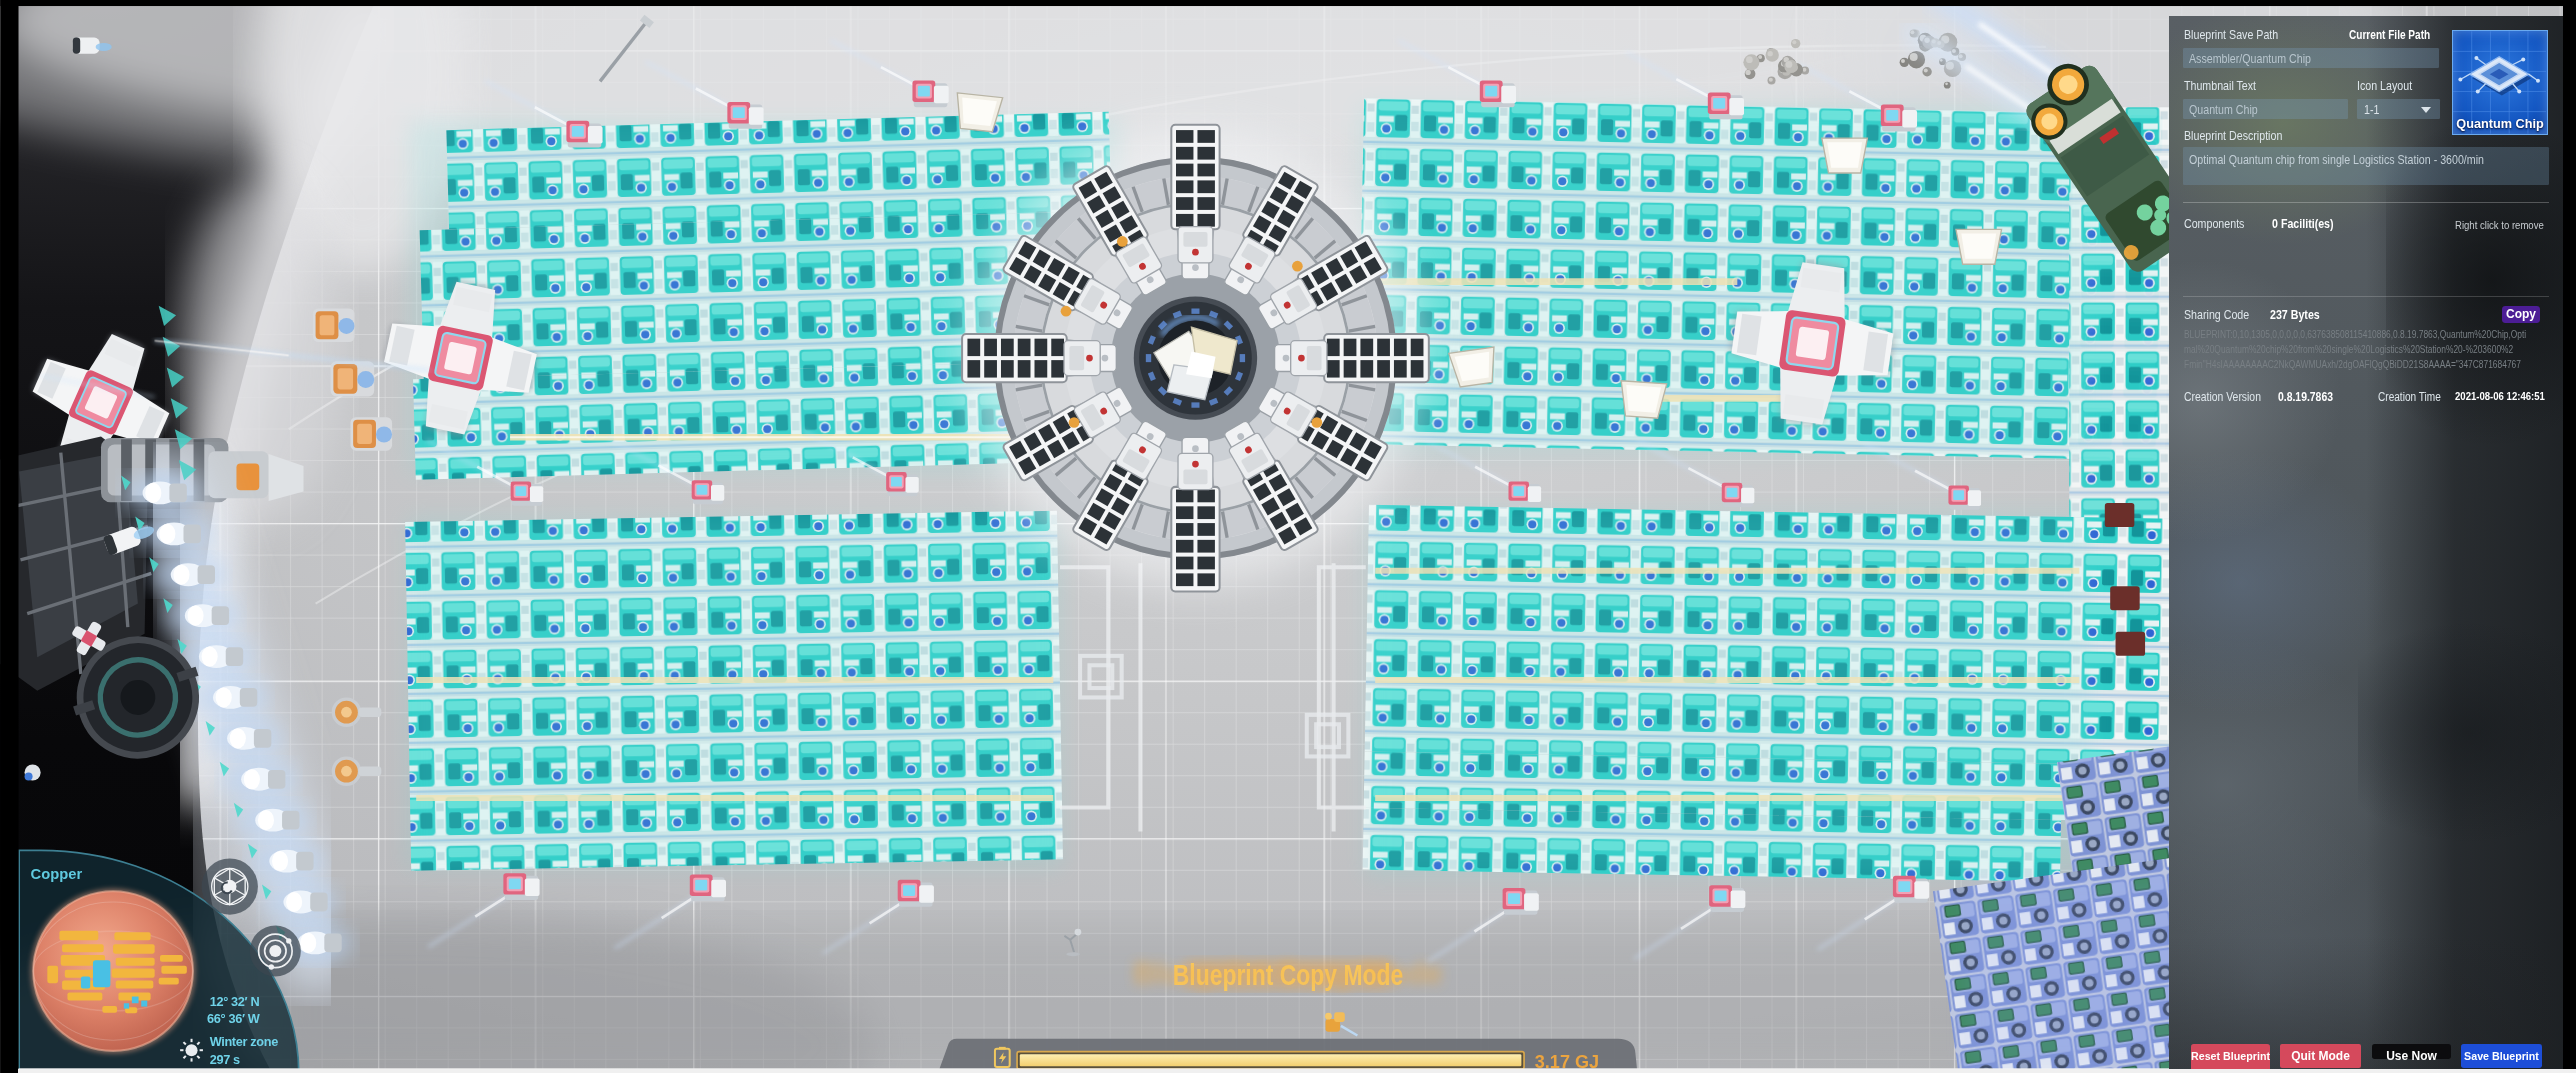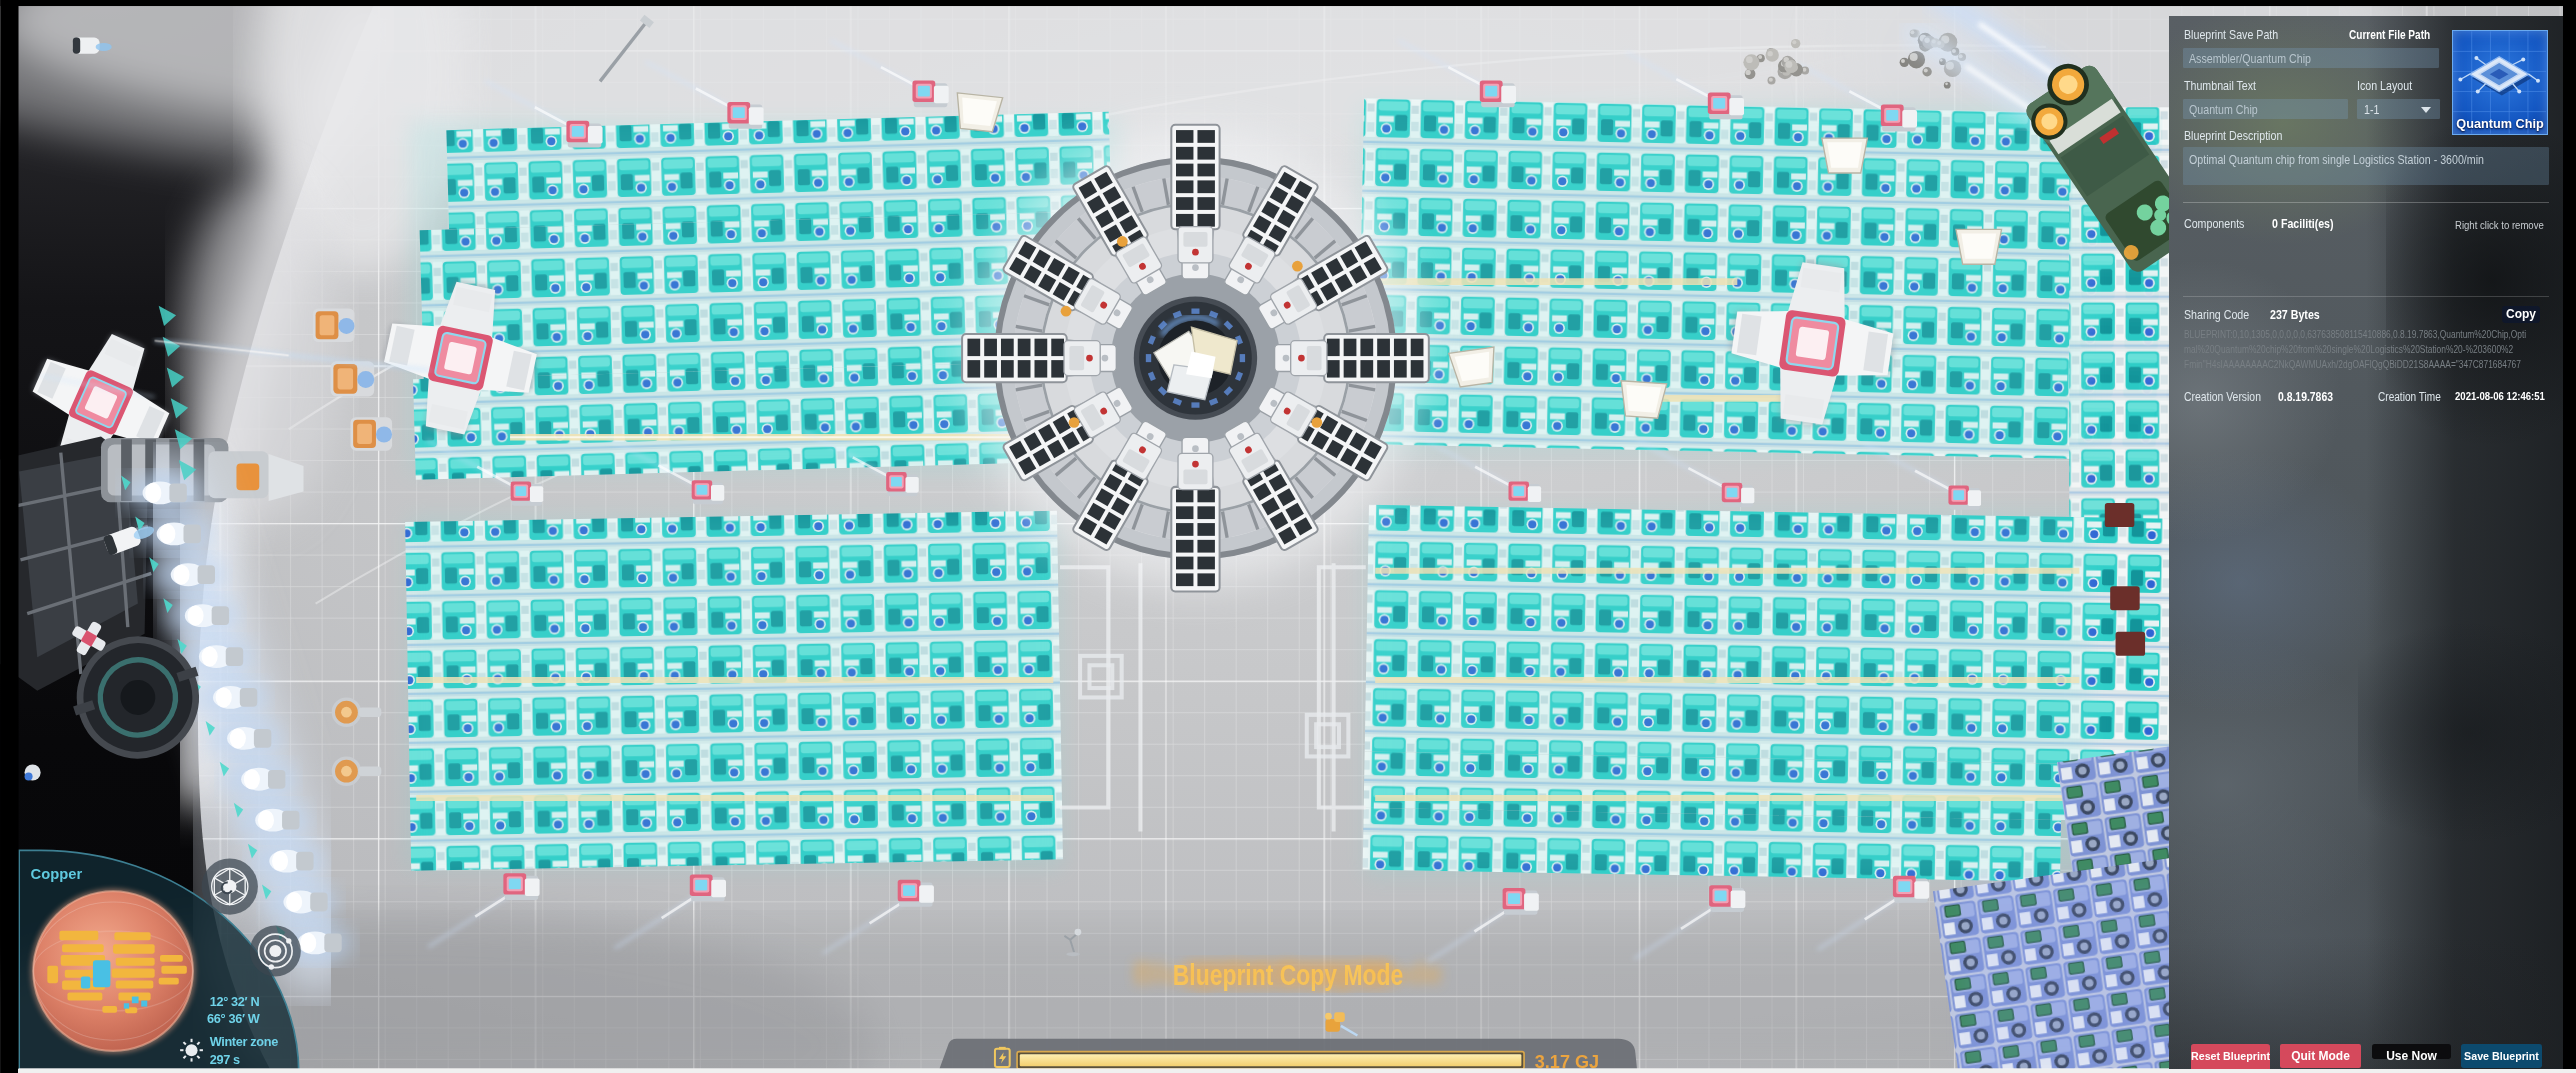--- a/index.html
+++ b/index.html
@@ -1256,27 +1256,27 @@
 <div class="sb" style="left:15.4px;top:113px;font-size:12.7px;color:#dfe7ec;font-weight:normal;white-space:nowrap;">Blueprint Description</div>
 <div style="position:absolute;left:14px;top:131px;width:366px;height:38px;background:rgba(120,155,185,0.30);border-radius:1.3px"></div>
 <div class="sb" style="left:20px;top:137px;font-size:12.7px;color:#c3cfd7;font-weight:normal;white-space:nowrap;">Optimal Quantum chip from single Logistics Station - 3600/min</div>
 <div style="position:absolute;left:14px;top:186px;width:366px;height:0.7px;background:rgba(255,255,255,0.25)"></div>
 <div class="sb" style="left:15.4px;top:201px;font-size:12.7px;color:#dfe7ec;font-weight:normal;white-space:nowrap;">Components</div>
 <div class="sb" style="left:103px;top:201px;font-size:12.7px;color:#ffffff;font-weight:bold;white-space:nowrap;">0 Faciliti(es)</div>
 <div class="sb" style="left:286px;top:203px;font-size:11.4px;color:#c8cdd1;font-weight:normal;white-space:nowrap;">Right click to remove</div>
 <div style="position:absolute;left:14px;top:280px;width:366px;height:0.7px;background:rgba(255,255,255,0.18)"></div>
 <div class="sb" style="left:15.4px;top:292px;font-size:12.7px;color:#dfe7ec;font-weight:normal;white-space:nowrap;">Sharing Code</div>
 <div class="sb" style="left:101px;top:292px;font-size:12.7px;color:#ffffff;font-weight:bold;white-space:nowrap;">237 Bytes</div>
-<div style="position:absolute;left:333px;top:290px;width:38px;height:17.4px;background:#0f172a;border-radius:3.4px;color:#fff;font-weight:bold;font-size:12px;text-align:center;line-height:17.4px">Copy</div>
+<div style="position:absolute;left:333px;top:290px;width:38px;height:17.4px;background:#4c1d95;border-radius:3.4px;color:#fff;font-weight:bold;font-size:12px;text-align:center;line-height:17.4px">Copy</div>
 <div class="sb" style="left:15.4px;top:313px;font-size:10px;color:#787f84;font-weight:normal;white-space:nowrap;">BLUEPRINT:0,10,1305,0,0,0,0,0,637638508115410886,0.8.19.7863,Quantum%20Chip,Opti</div>
 <div class="sb" style="left:15.4px;top:328px;font-size:10px;color:#787f84;font-weight:normal;white-space:nowrap;">mal%20Quantum%20chip%20from%20single%20Logistics%20Station%20-%203600%2</div>
 <div class="sb" style="left:15.4px;top:343px;font-size:10px;color:#787f84;font-weight:normal;white-space:nowrap;">Fmin"H4sIAAAAAAAAC2NkQAWMUAxh/2dgOAFlQgQBiDD21S8AAAA="347C871684767</div>
 <div class="sb" style="left:15.4px;top:374px;font-size:12.4px;color:#dfe7ec;font-weight:normal;white-space:nowrap;">Creation Version</div>
 <div class="sb" style="left:109px;top:374px;font-size:12.4px;color:#ffffff;font-weight:bold;white-space:nowrap;">0.8.19.7863</div>
 <div class="sb" style="left:209px;top:374px;font-size:12px;color:#dfe7ec;font-weight:normal;white-space:nowrap;">Creation Time</div>
 <div class="sb" style="left:286px;top:374px;font-size:11.4px;color:#ffffff;font-weight:bold;white-space:nowrap;">2021-08-06 12:46:51</div>
 <div style="position:absolute;top:1028px;height:36px;border-radius:2.7px;color:#fff;font-weight:bold;text-align:center;line-height:24px;white-space:nowrap;left:22px;width:79px;background:#d5495c;font-size:10.7px">Reset Blueprint</div>
 <div style="position:absolute;top:1028px;height:24px;border-radius:2px;color:#fff;font-weight:bold;text-align:center;line-height:24px;white-space:nowrap;left:111px;width:81px;background:#d5495c;font-size:12px">Quit Mode</div>
 <div style="position:absolute;top:1028px;height:15px;border-radius:2.7px;color:#fff;font-weight:bold;text-align:center;line-height:24px;white-space:nowrap;left:203px;width:79px;background:#0c0c0e;font-size:12px">Use Now</div>
-<div style="position:absolute;top:1028px;height:24px;border-radius:2.7px;color:#fff;font-weight:bold;text-align:center;line-height:24px;white-space:nowrap;left:292px;width:81px;background:#0c4a6e;font-size:10.7px">Save Blueprint</div>
+<div style="position:absolute;top:1028px;height:24px;border-radius:2.7px;color:#fff;font-weight:bold;text-align:center;line-height:24px;white-space:nowrap;left:292px;width:81px;background:#1d4ed8;font-size:10.7px">Save Blueprint</div>
 </div>
 <div style="position:absolute;left:2563px;top:0;width:13.4px;height:1073px;background:#000"></div>
 <div style="position:absolute;left:18px;top:1069px;width:2558px;height:4.7px;background:#f0f0f0"></div>
 
 </body></html>

